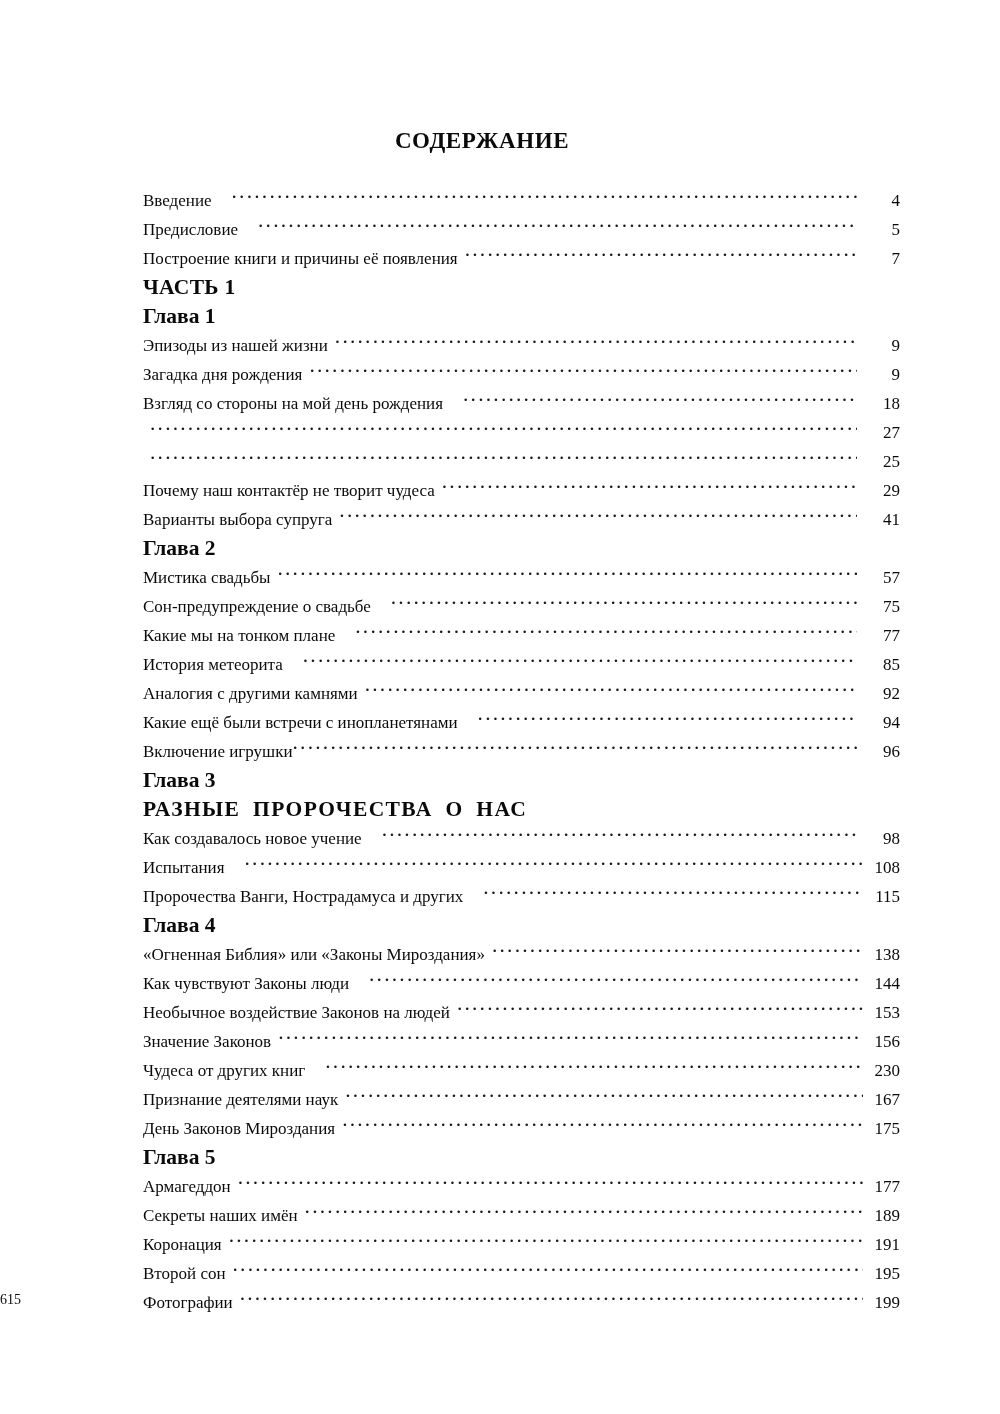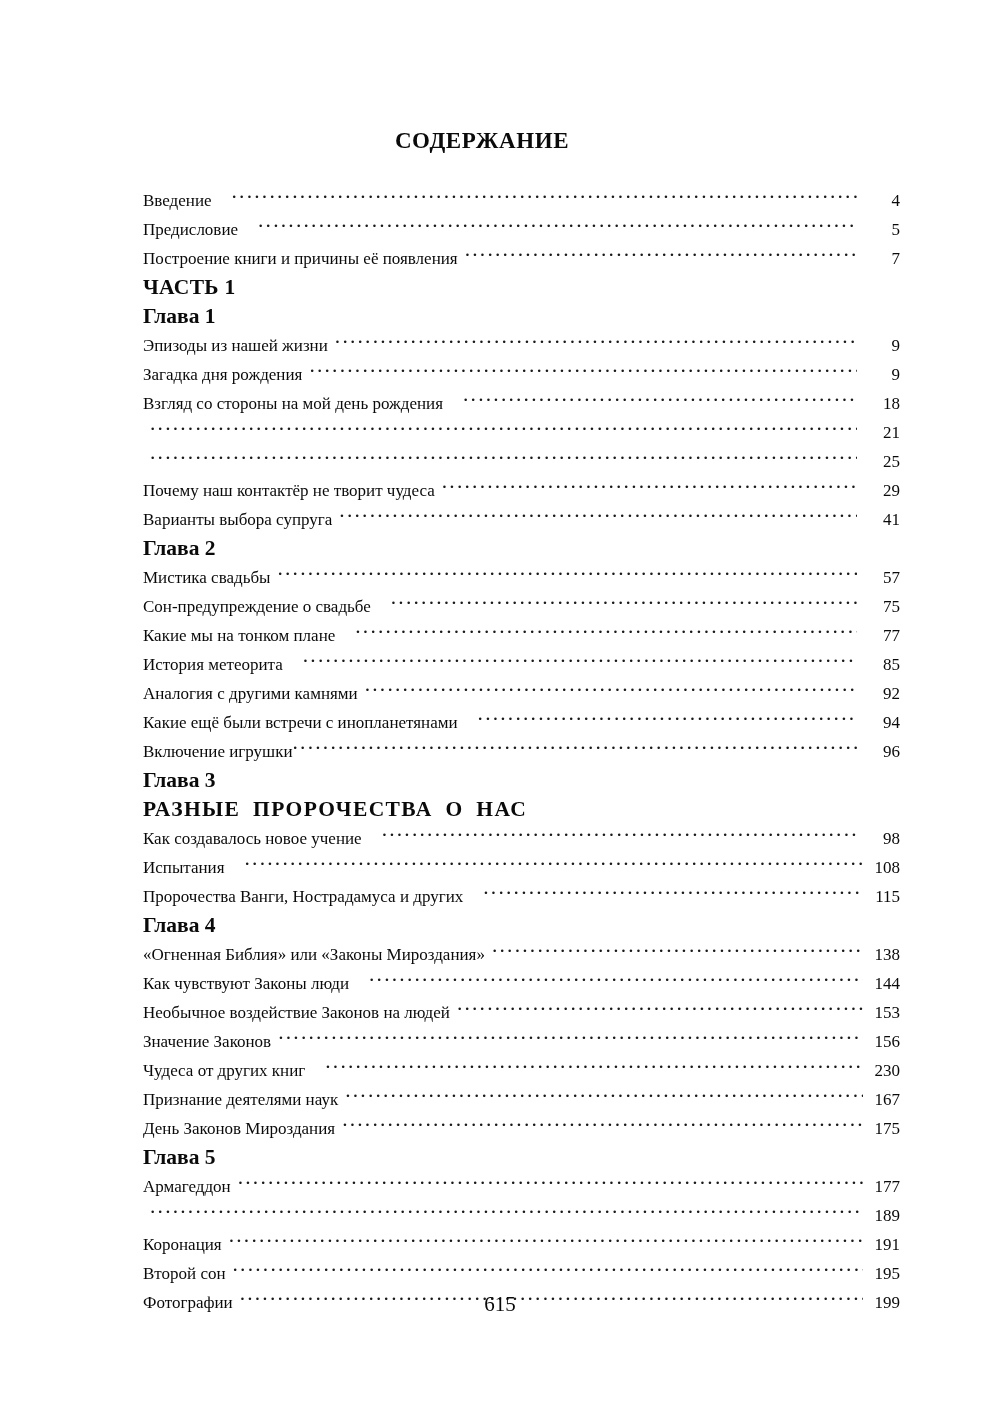--- a/index.html
+++ b/index.html
@@ -111,22 +111,22 @@
   .heading.section {
     letter-spacing: 1.4px;
     word-spacing: 6px;
   }
 
   .folio {
     position: absolute;
     left: 0;
     top: 1292px;
     width: 1000px;
-    text-align: center;
-    font-size: 21px;
+    text-align: left;
+    font-size: 14px;
   }
 </style>
 </head>
 <body>
 
 <div class="page">
 
   <div class="toc-title">СОДЕРЖАНИЕ</div>
 
   <div class="toc-body" id="toc-body">
@@ -157,21 +157,21 @@
         <span class="leader"></span>
         <span class="pageno pad">9</span>
       </div>
       <div class="row wide">
         <span class="label">Взгляд со стороны на мой день рождения</span>
         <span class="leader"></span>
         <span class="pageno pad">18</span>
       </div>
       <div class="row">
         <span class="leader"></span>
-        <span class="pageno pad">21</span>
+        <span class="pageno pad">27</span>
       </div>
       <div class="row">
         <span class="leader"></span>
         <span class="pageno pad">25</span>
       </div>
       <div class="row">
         <span class="label">Почему наш контактёр не творит чудеса</span>
         <span class="leader"></span>
         <span class="pageno pad">29</span>
       </div>
@@ -269,20 +269,21 @@
         <span class="leader"></span>
         <span class="pageno">175</span>
       </div>
       <div class="heading">Глава 5</div>
       <div class="row">
         <span class="label">Армагеддон</span>
         <span class="leader"></span>
         <span class="pageno">177</span>
       </div>
       <div class="row">
+        <span class="label">Секреты наших имён</span>
         <span class="leader"></span>
         <span class="pageno">189</span>
       </div>
       <div class="row">
         <span class="label">Коронация</span>
         <span class="leader"></span>
         <span class="pageno">191</span>
       </div>
       <div class="row">
         <span class="label">Второй сон</span>

